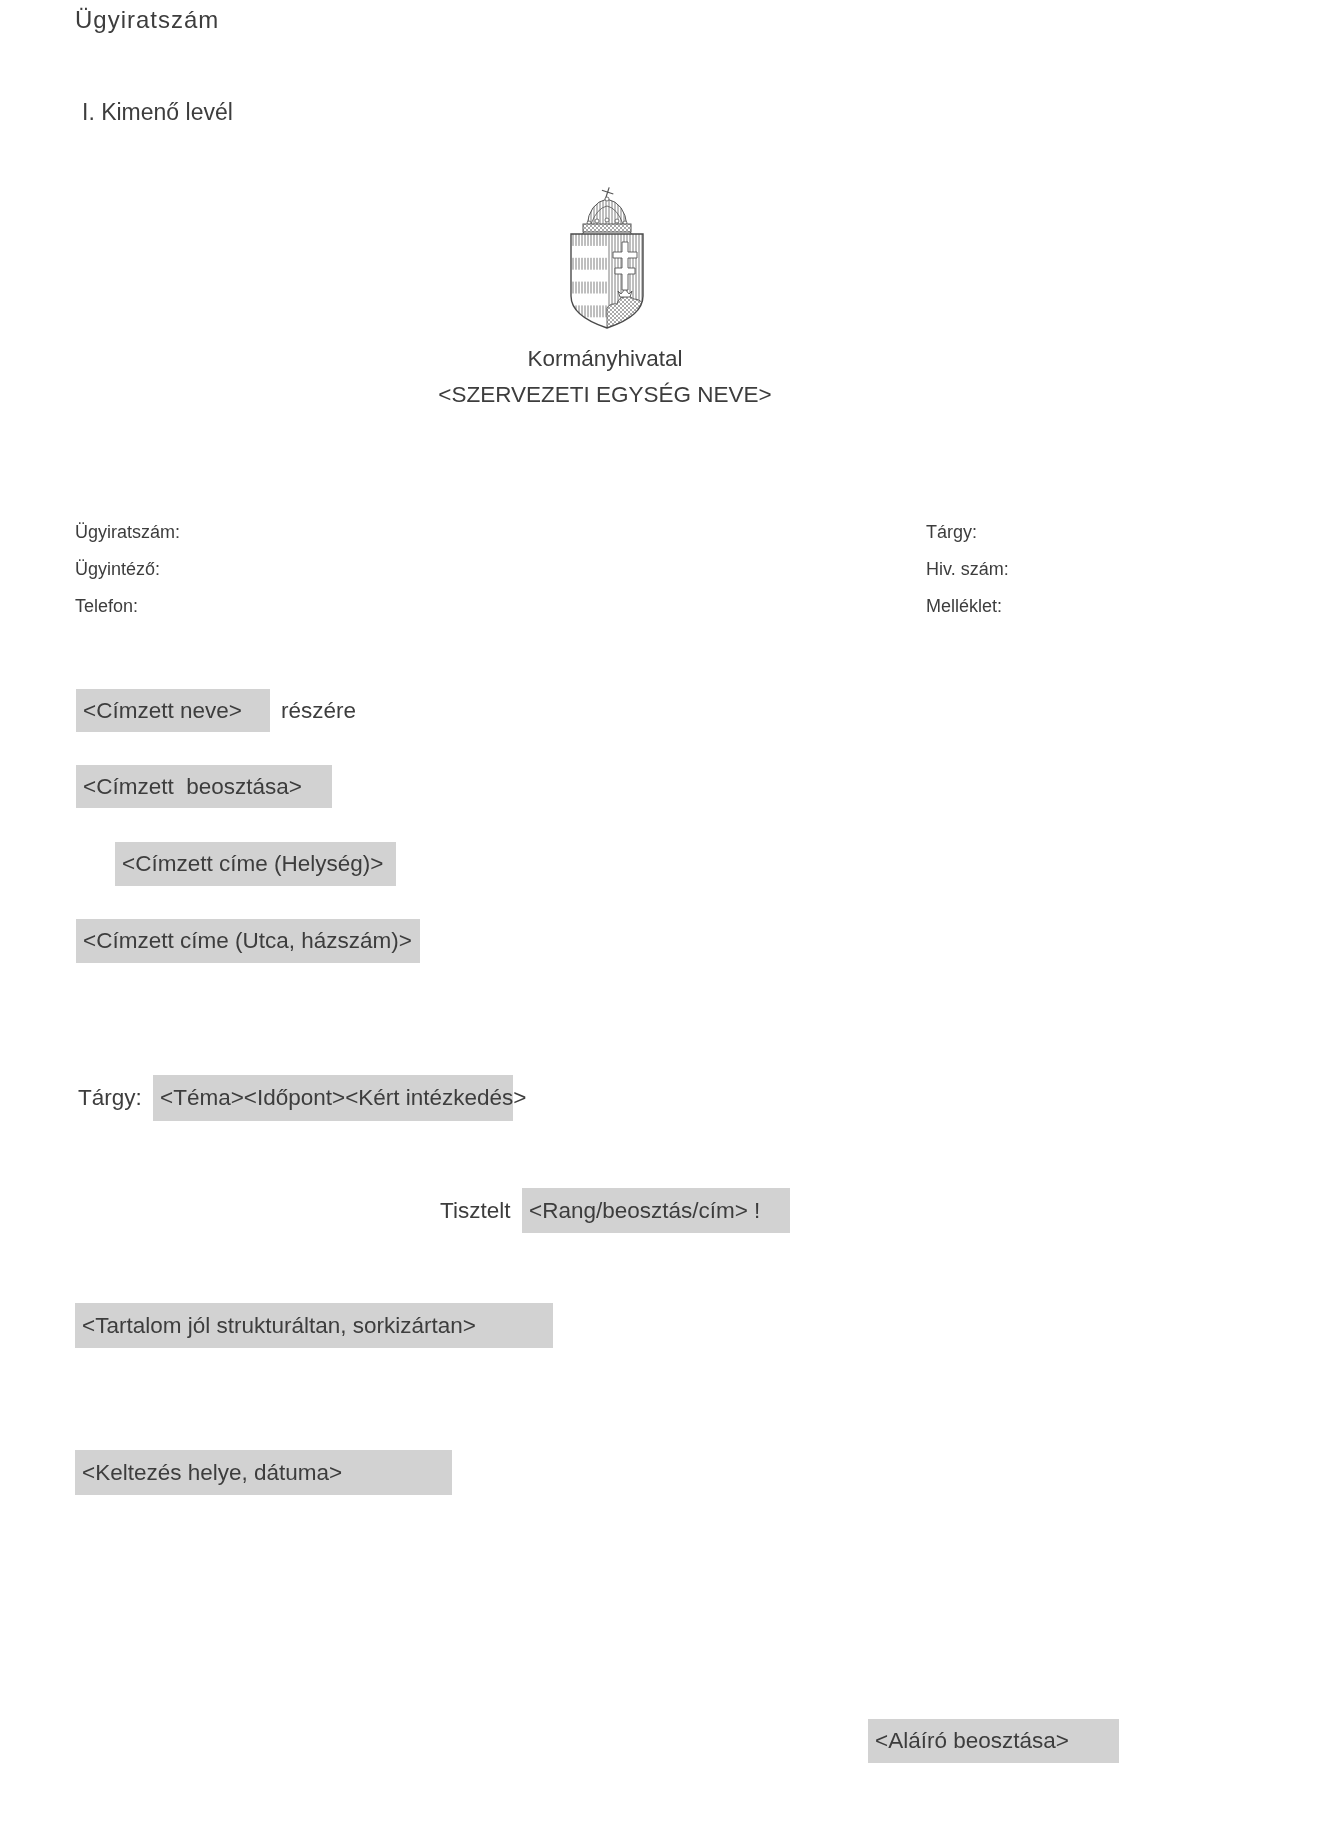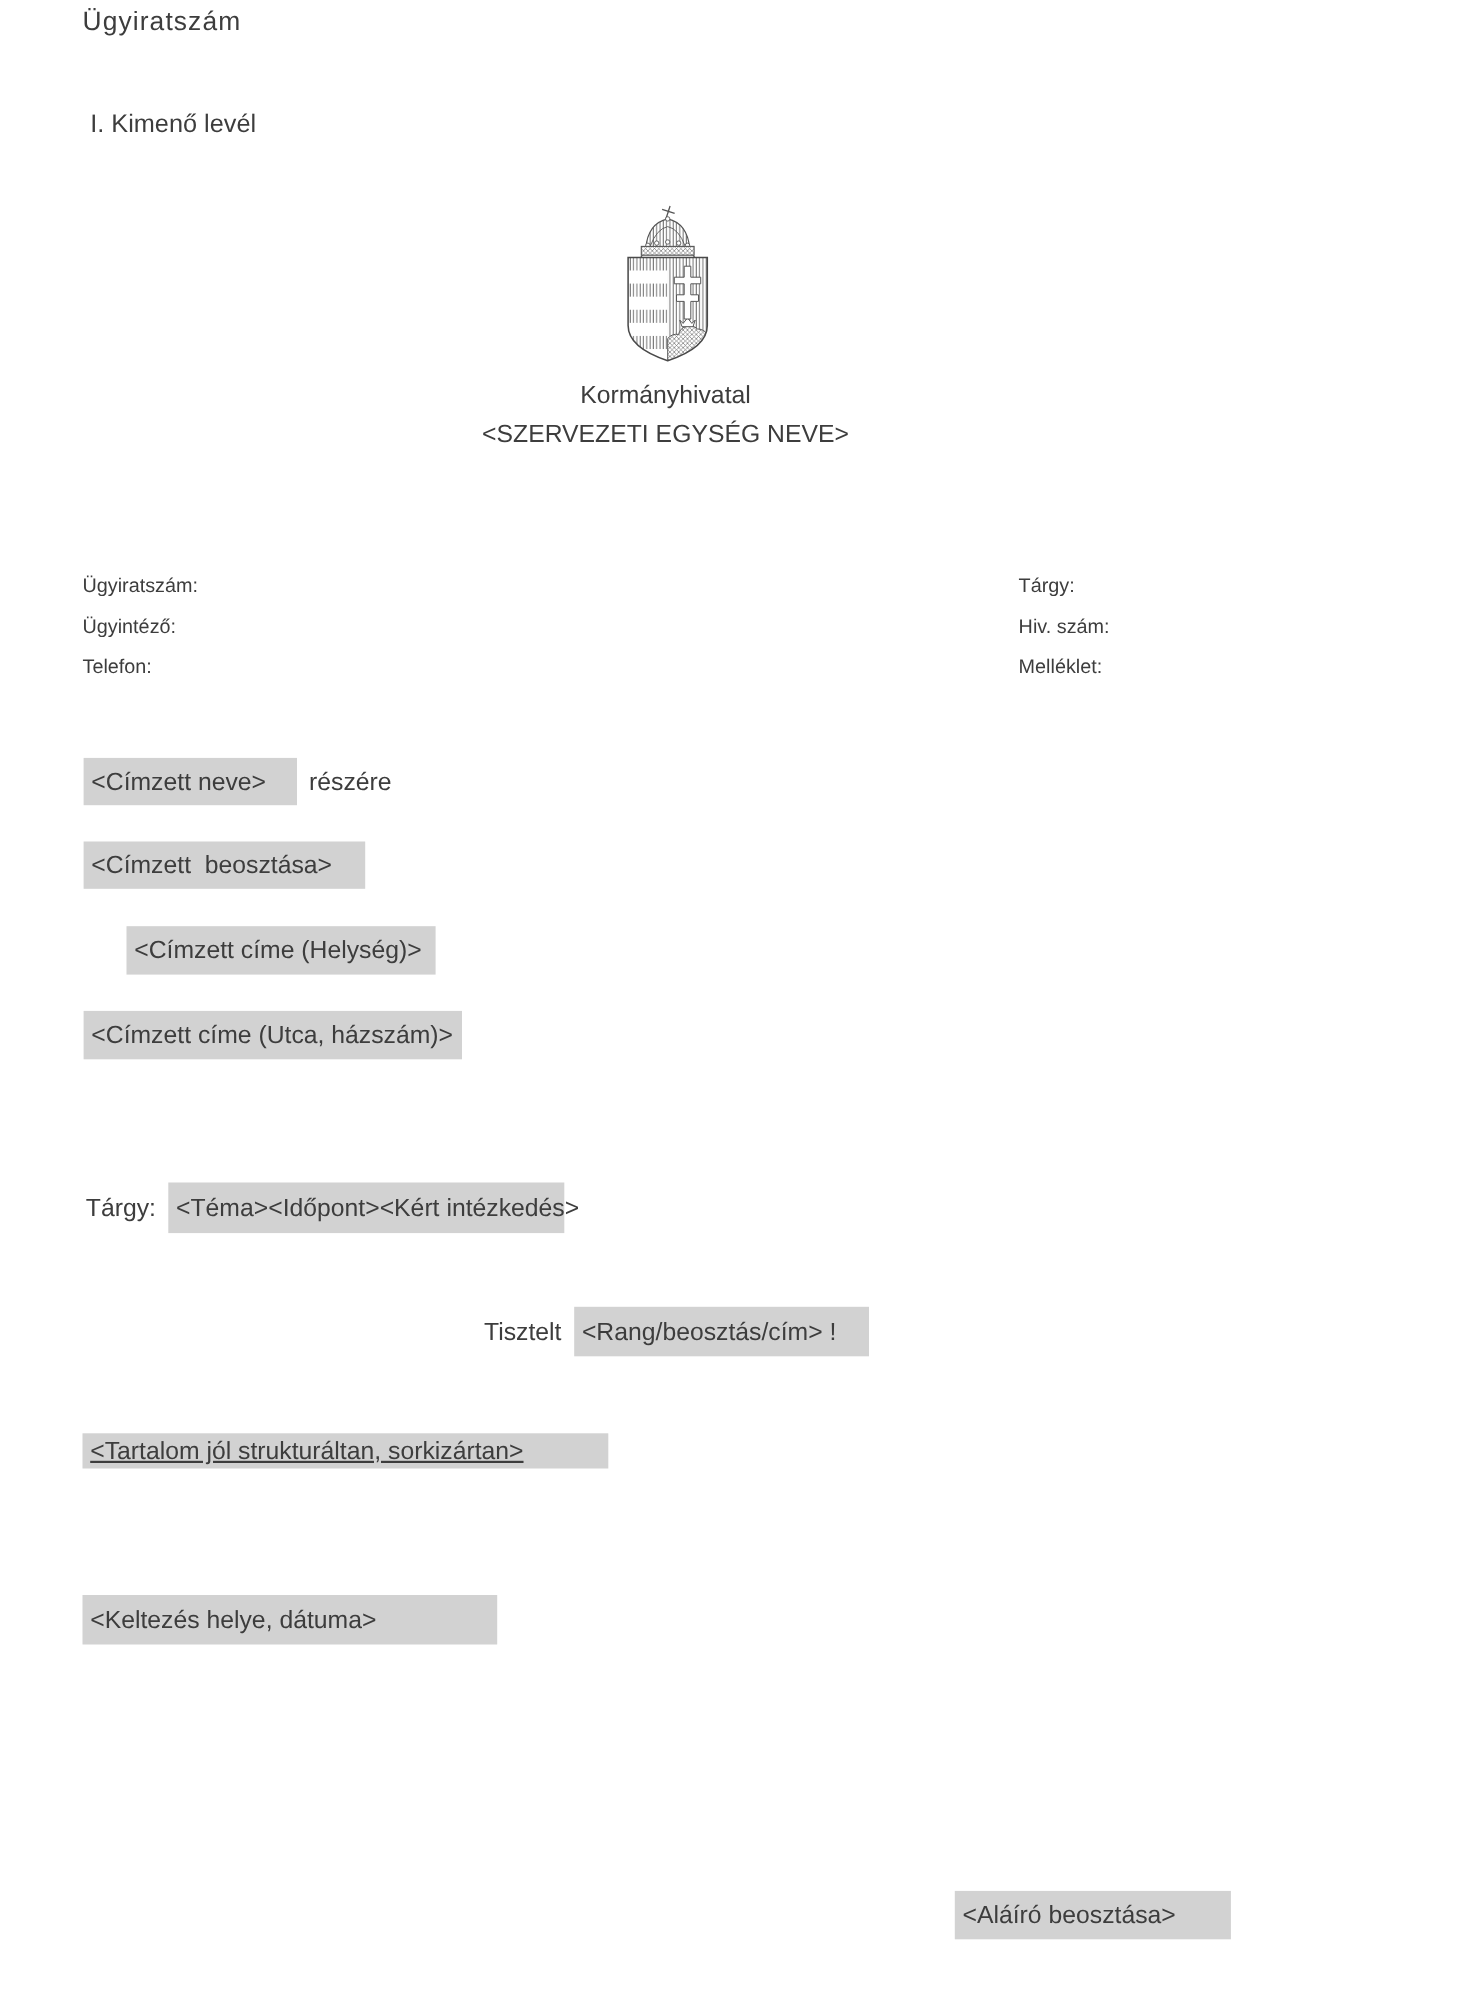--- a/index.html
+++ b/index.html
@@ -37,21 +37,21 @@
   .ph-recipient-name{left:76px;top:689px;width:194px;height:43px;}
   .suffix-reszere{left:281px;top:689px;height:43px;}
   .ph-recipient-position{left:76px;top:765px;width:256px;height:43px;}
   .ph-recipient-city{left:76px;top:842px;width:281px;height:44px;margin-left:39px;}
   .ph-recipient-street{left:76px;top:919px;width:344px;height:44px;}
   .ph-recipient-zip{left:76px;top:997px;width:337px;height:44px;}
   .subject-label{left:78px;top:1075px;height:46px;}
   .ph-subject{left:153px;top:1075px;width:360px;height:46px;}
   .salutation-prefix{left:440px;top:1188px;height:45px;}
   .ph-salutation{left:522px;top:1188px;width:268px;height:45px;}
-  .ph-content{left:75px;top:1303px;width:478px;height:32px;text-decoration:underline;}
+  .ph-content{left:75px;top:1303px;width:478px;height:45px;}
   .ph-date{left:75px;top:1450px;width:377px;height:45px;}
   .ph-signer-name{left:868px;top:1604px;width:250px;height:44px;}
   .ph-signer-title{left:868px;top:1719px;width:251px;height:44px;}
   .emblem svg{display:block;width:100%;height:100%;}
 </style>
 </head>
 <body>
 
 <div class="page">
 

